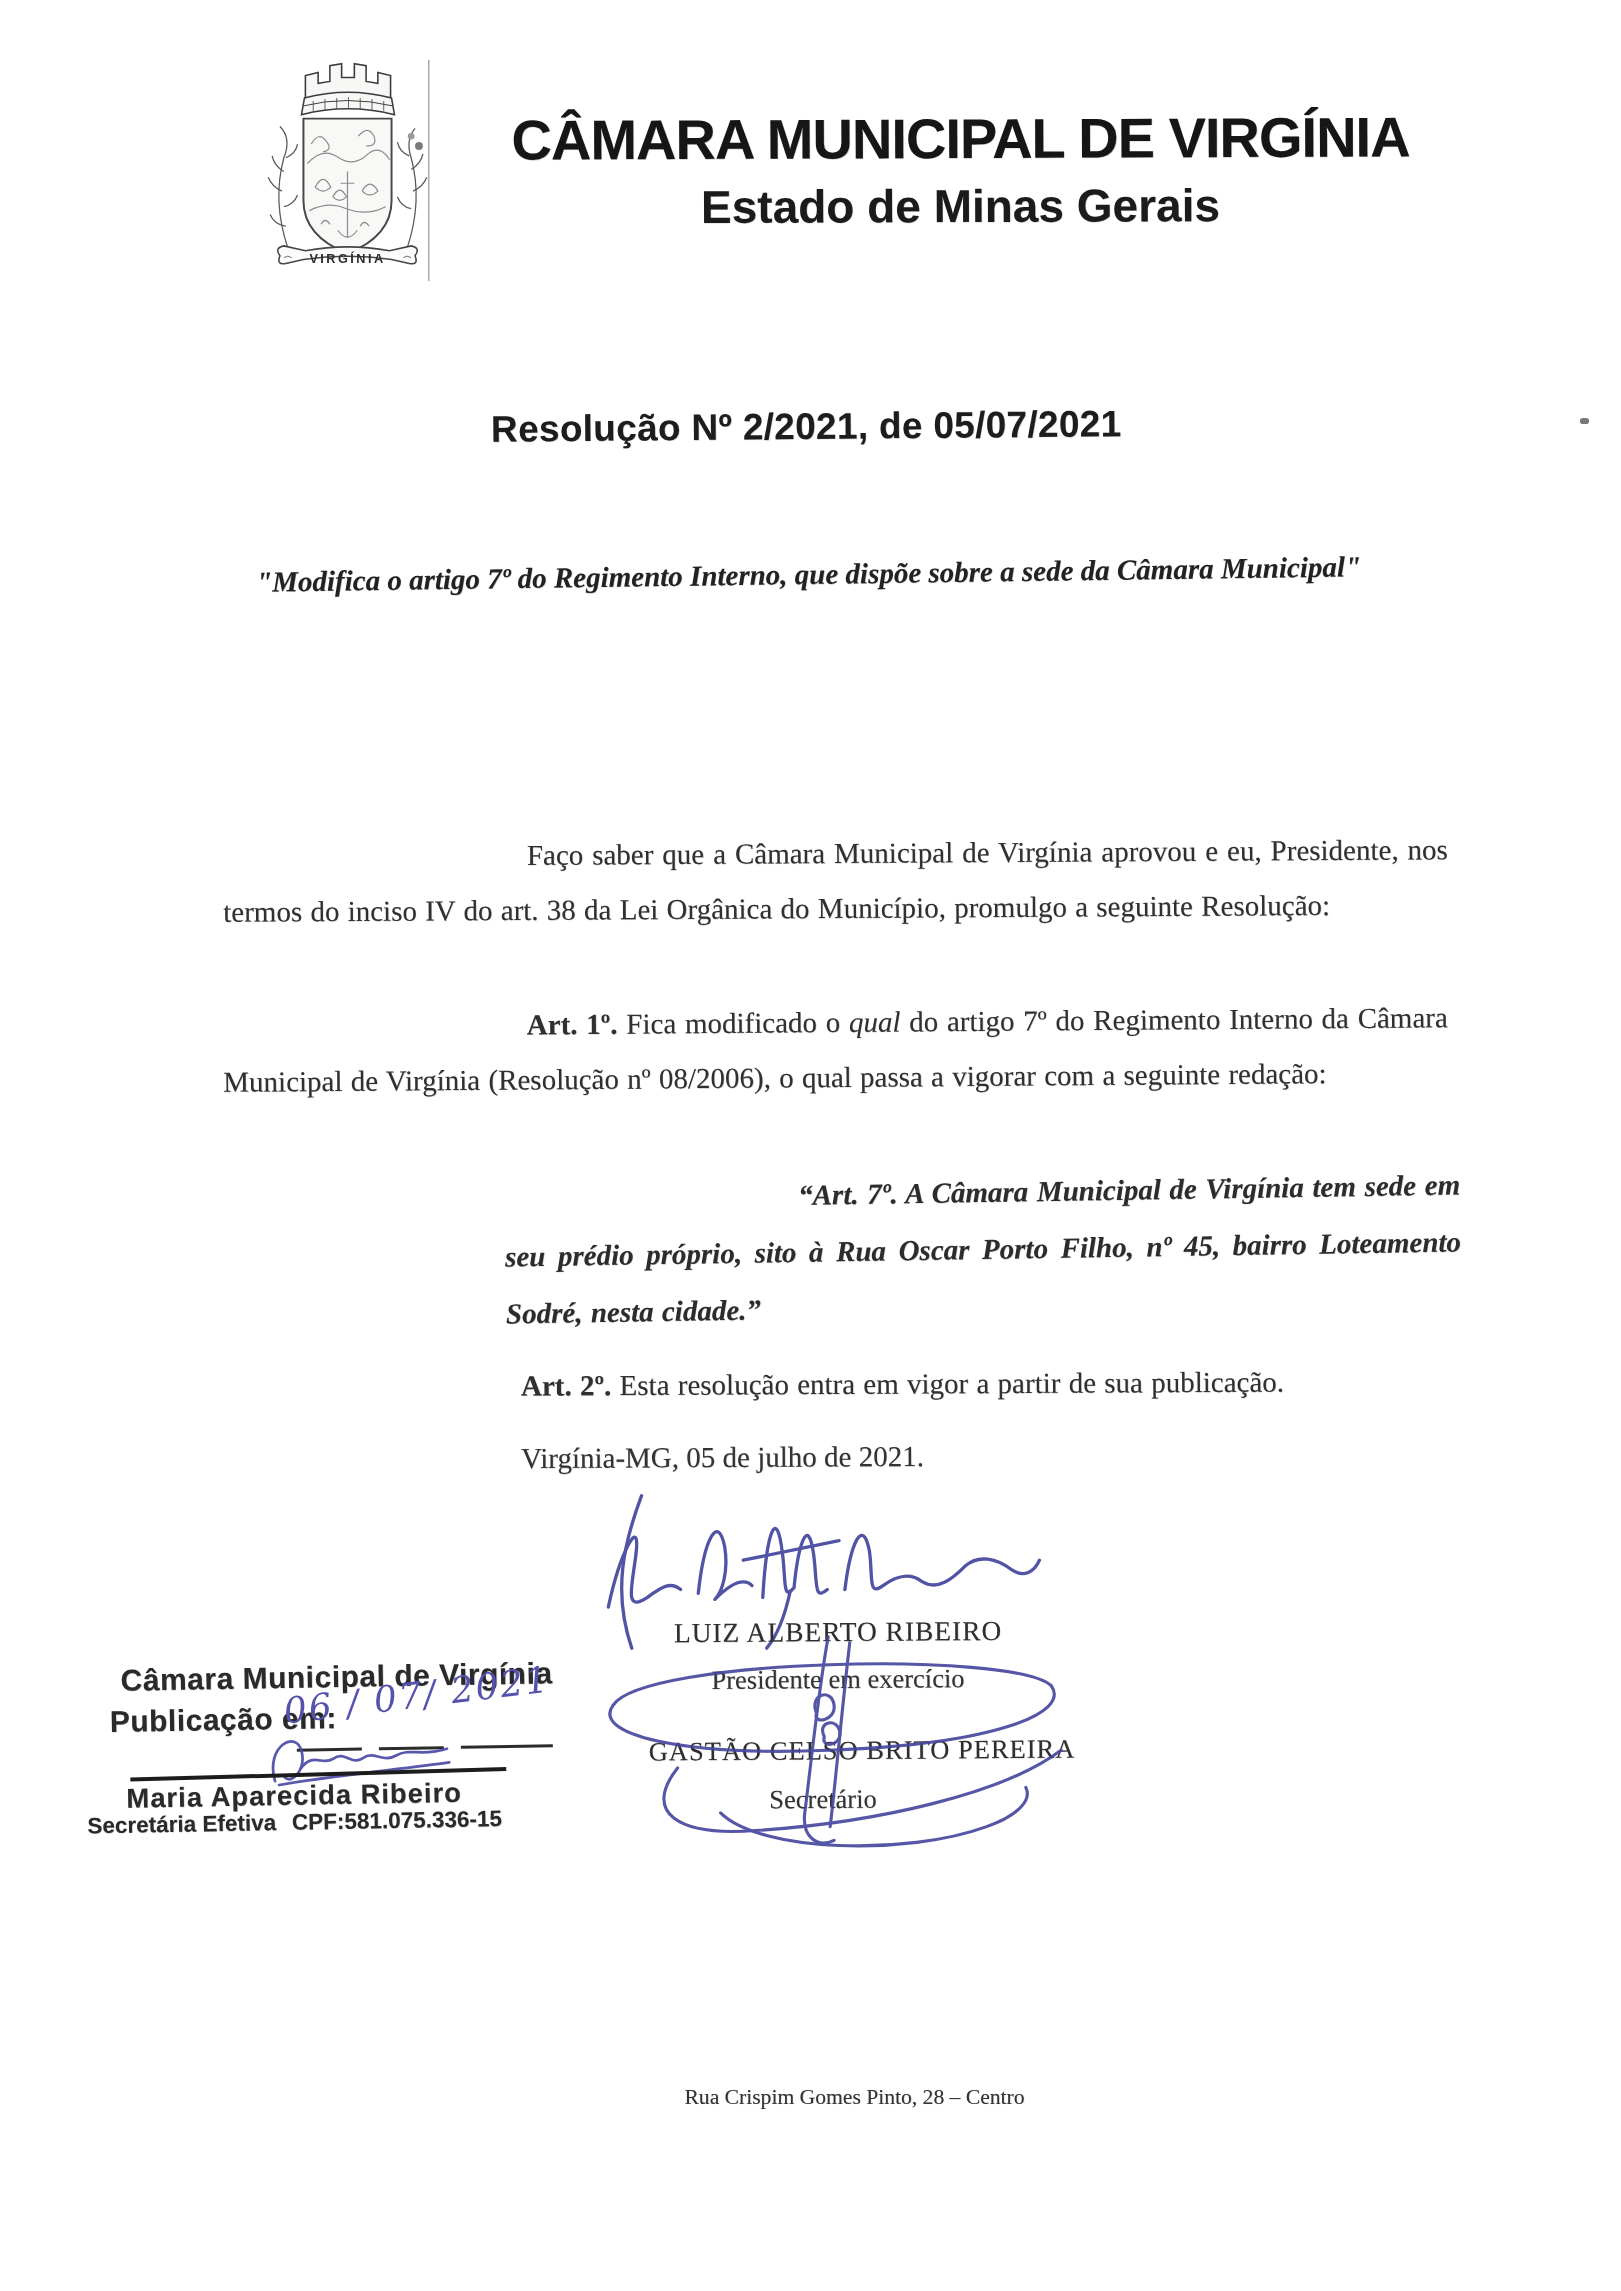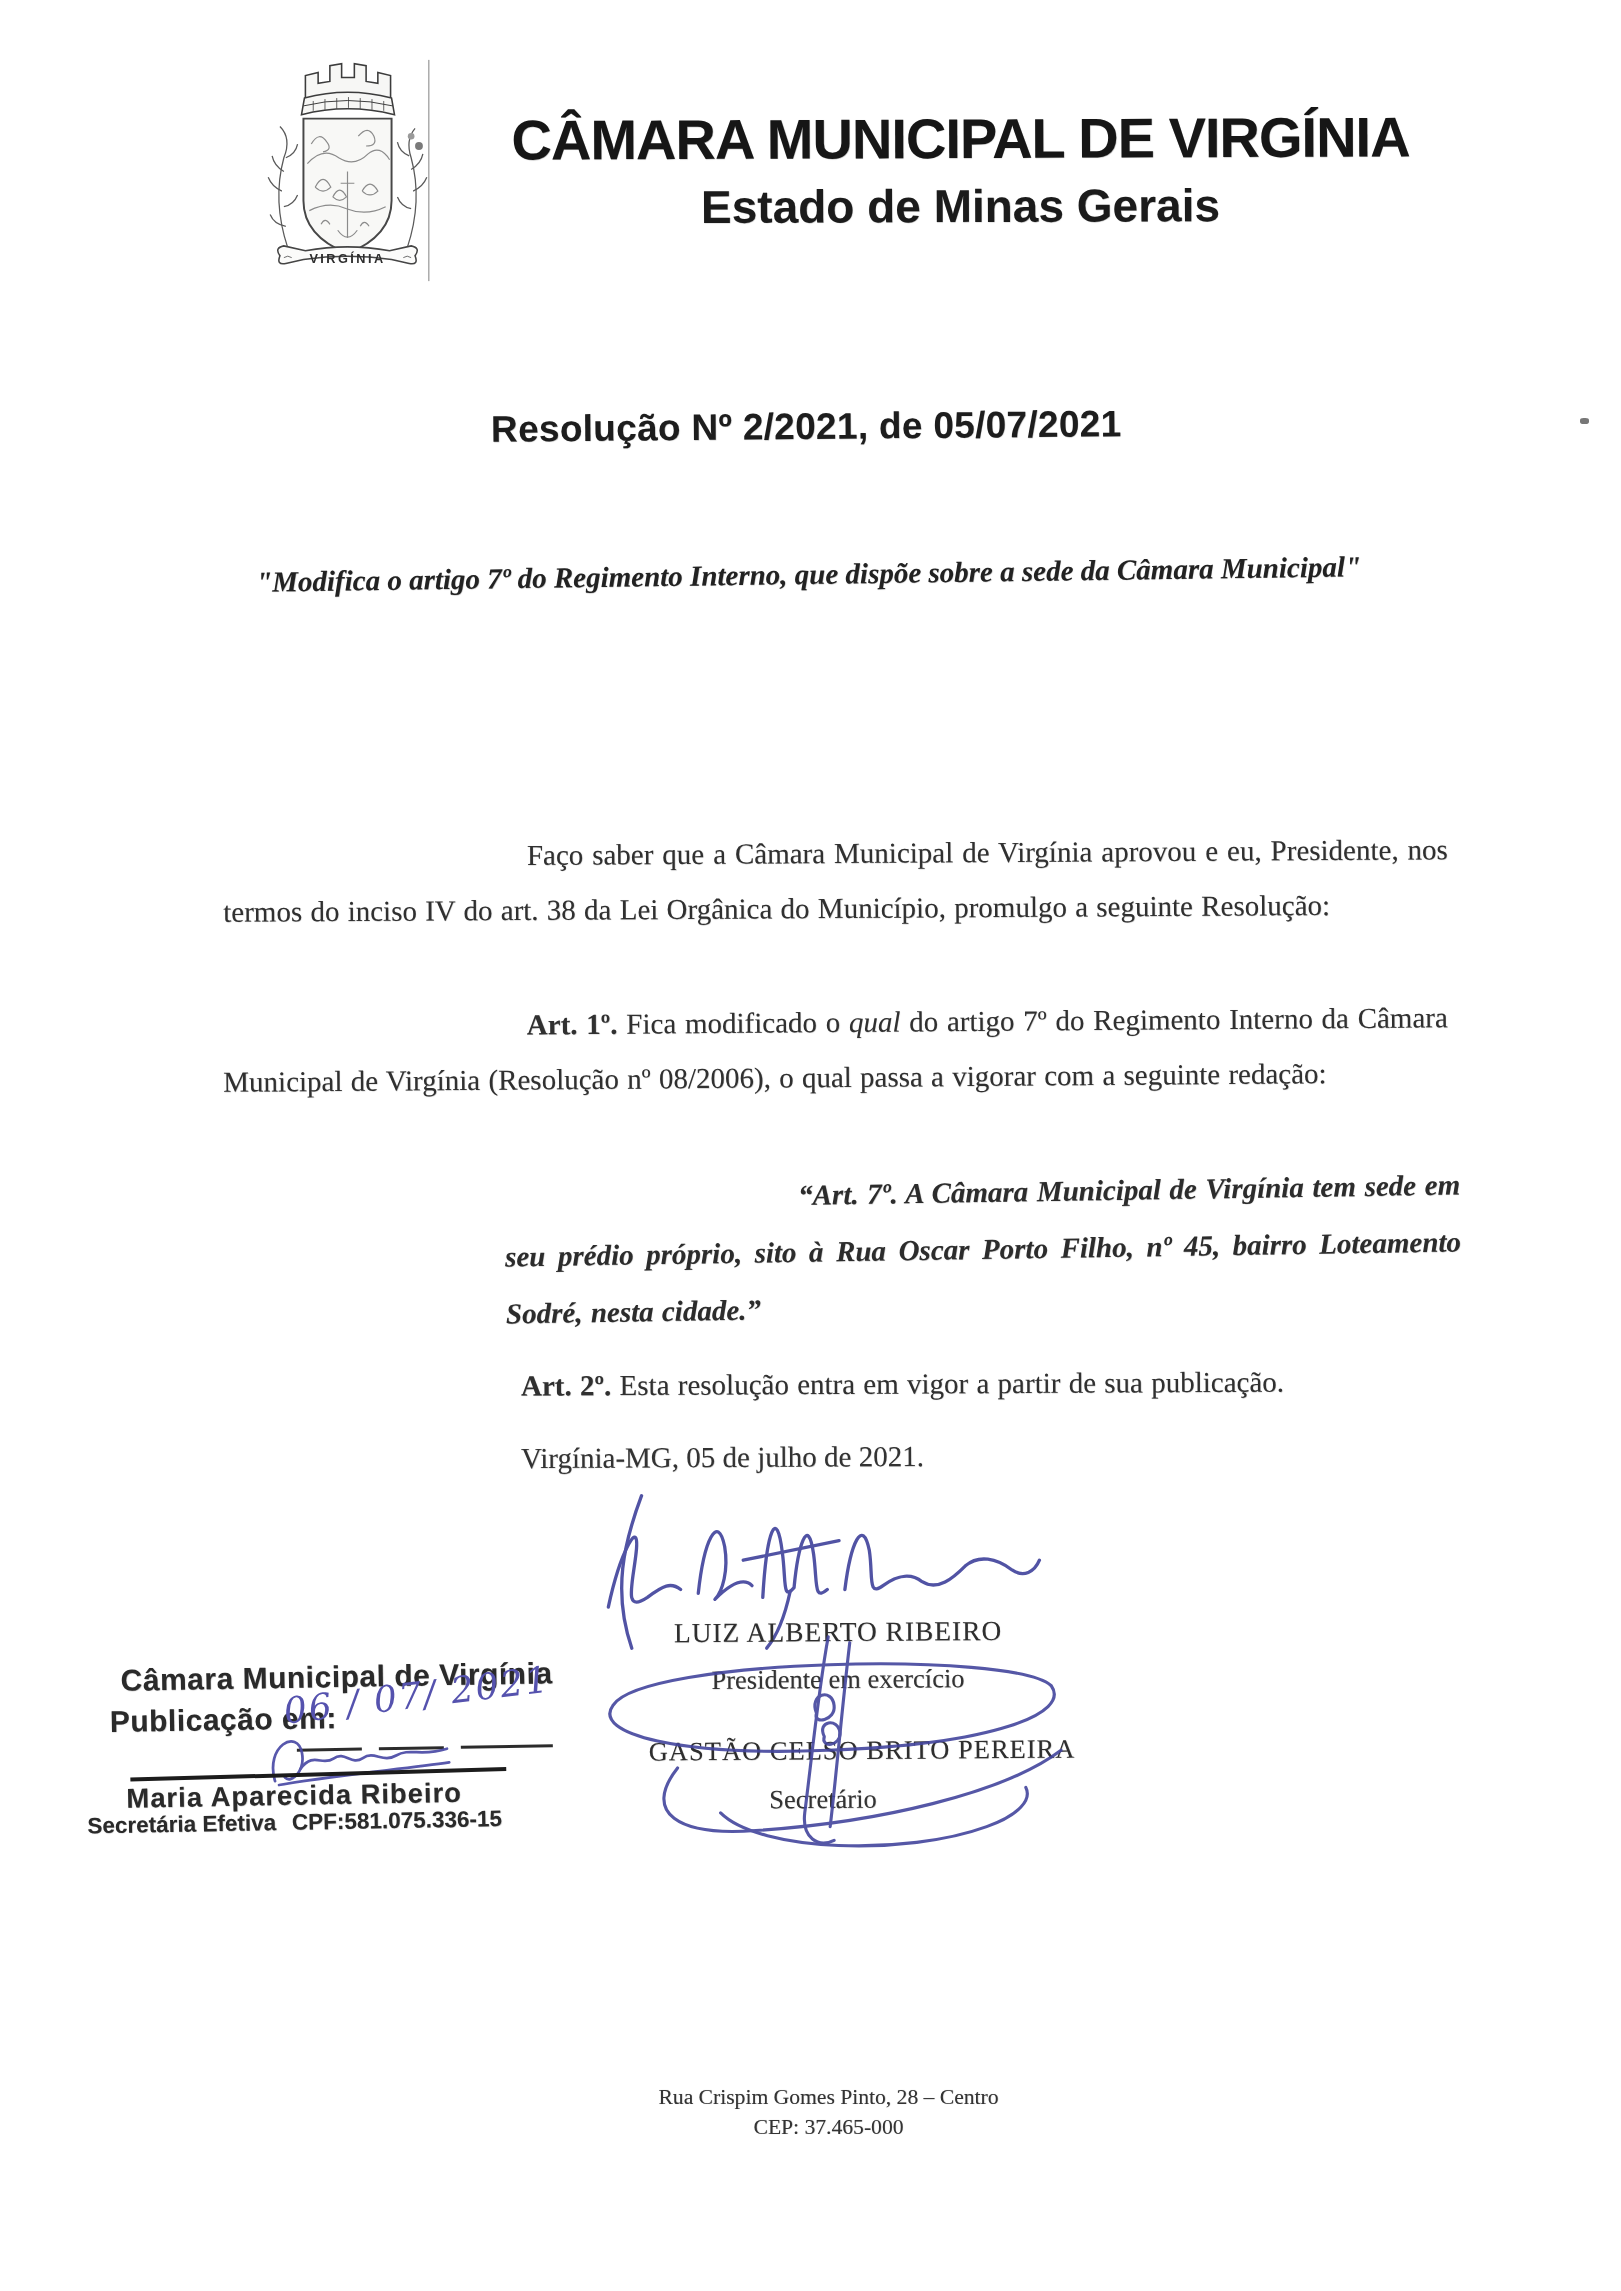--- a/index.html
+++ b/index.html
@@ -58,21 +58,21 @@
   .stamp-date{
     left:201px;top:21.6px;font-size:36px;font-style:italic;color:#5552ae;
     font-family:"DejaVu Serif",serif;transform:rotate(-6deg);letter-spacing:2px;white-space:nowrap;
   }
   .date-dash{background:#2c2c2c;height:2.9px;top:94px;}
   .stamp-sigline{left:47px;top:118px;width:376px;height:3.9px;background:#1c1c1c;transform:rotate(-0.6deg);}
   .stamp-name{left:0;top:125px;width:421px;text-align:center;font-size:27.4px;letter-spacing:1px;}
   .stamp-role{left:0;top:155px;width:421px;text-align:center;font-size:22.5px;}
   .cpf-gap{display:inline-block;width:15.7px;}
   
-  .footer{left:510px;top:2082px;width:637px;text-align:center;font-size:21.6px;line-height:30px;color:#333;}
+  .footer{left:536px;top:2082px;width:637px;text-align:center;font-size:21.6px;line-height:30px;color:#333;}
   .speck{left:1580px;top:418px;width:8.8px;height:5.9px;background:#4a4a4a;border-radius:40%;opacity:0.75;}
   svg text{font-family:"Liberation Sans",sans-serif;}
 </style>
 </head>
 <body>
 
 <div class="page">
 
   <svg class="abs" style="left:264px;top:54px;" width="167" height="233" viewBox="0 0 170 238">
 
@@ -186,19 +186,18 @@
     </svg>
     <div class="abs stamp-sigline"></div>
     <div class="abs stamp-line stamp-name">Maria Aparecida Ribeiro</div>
     <div class="abs stamp-line stamp-role">
       <span>Secretária Efetiva</span><span class="cpf-gap"></span><span>CPF:581.075.336-15</span>
     </div>
   </div>
 
   <div class="abs footer print">
     <div>Rua Crispim Gomes Pinto, 28 – Centro</div>
-    <div>CEP: 37.465-000</div>
   </div>
 
   <div class="abs speck"></div>
 
 </div>
 
 
 </body></html>

